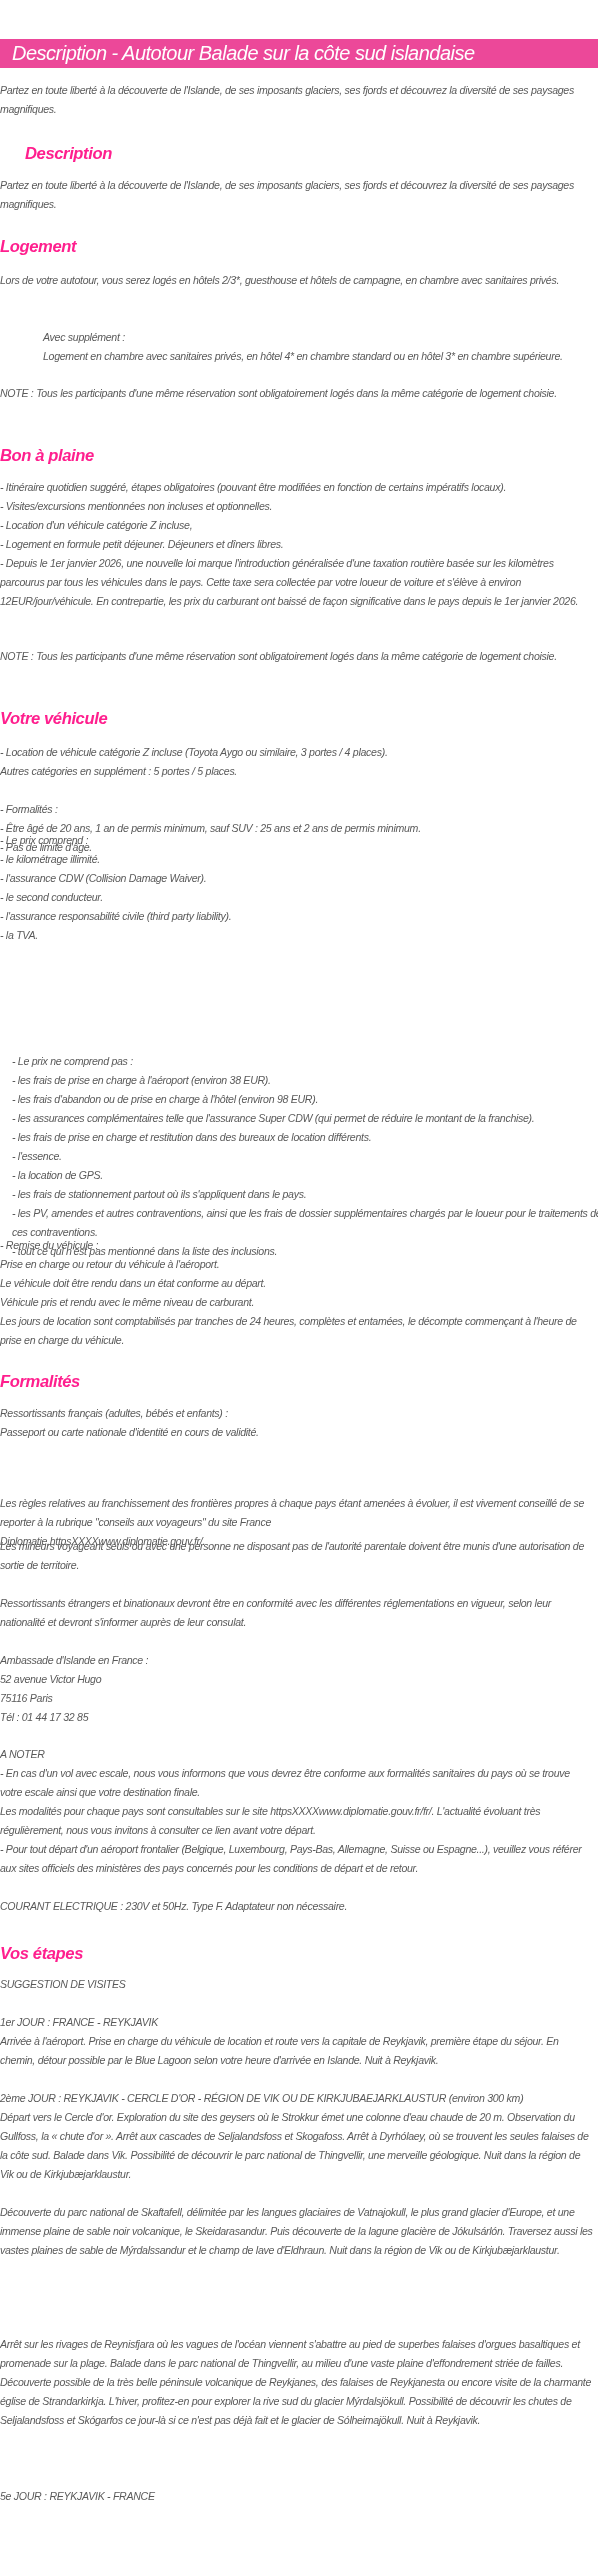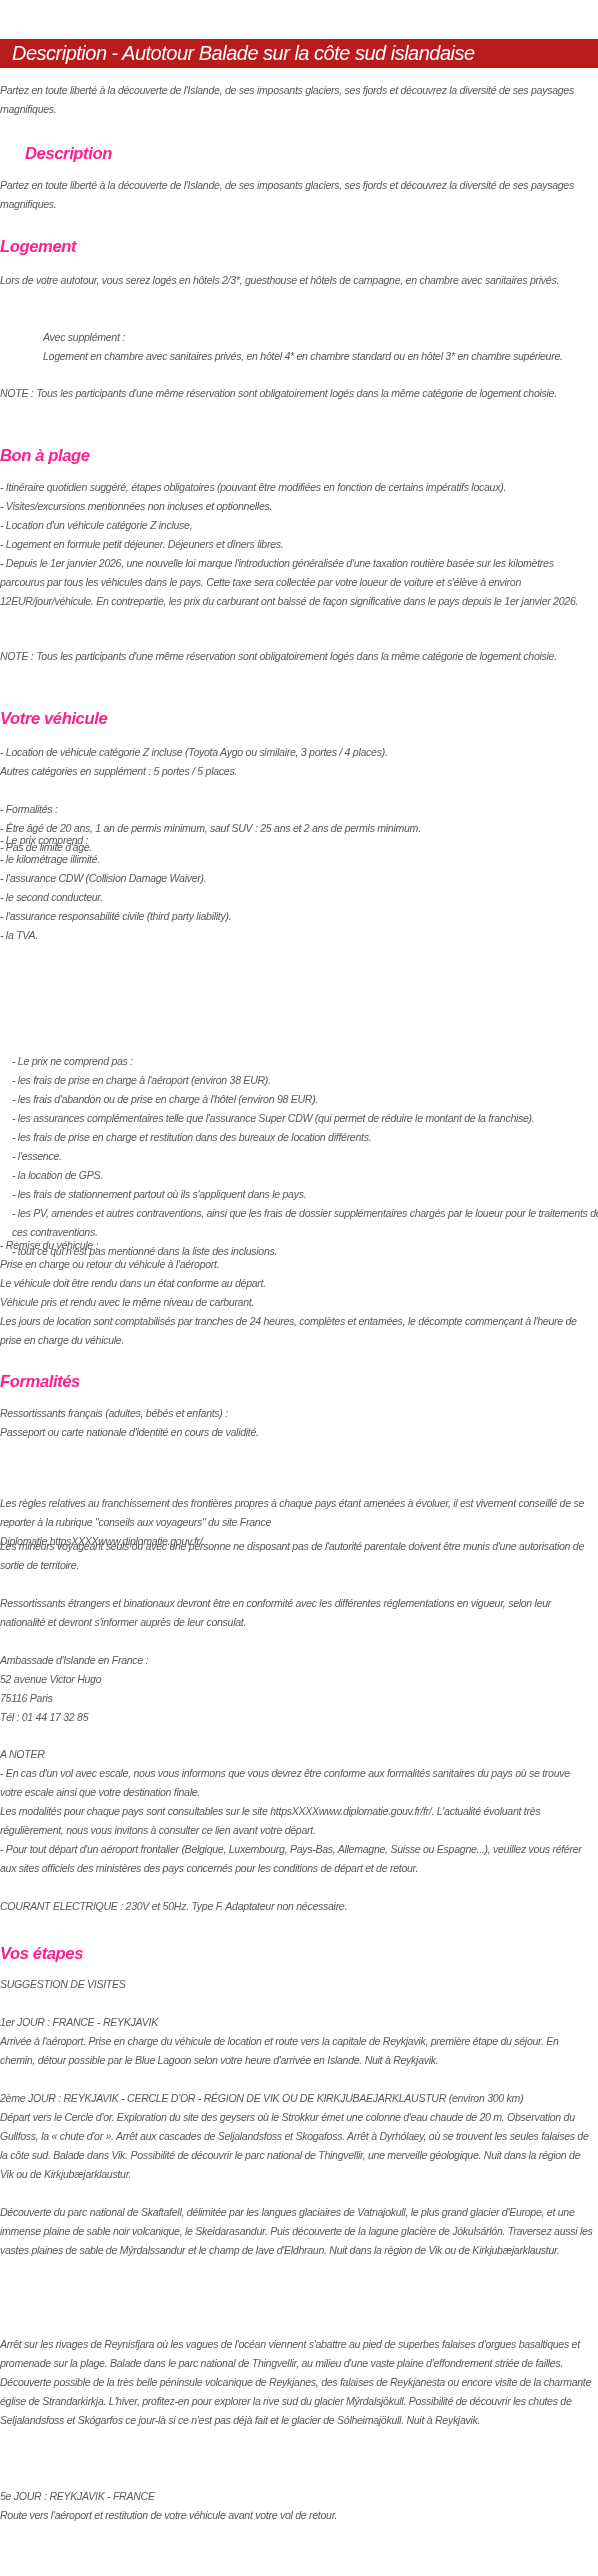--- a/index.html
+++ b/index.html
@@ -8,21 +8,21 @@
       height: 2576px;
       overflow: hidden;
       font-family: "Liberation Sans", sans-serif;
       color: #555555;
     }
     .page { position: relative; width: 598px; }
     .title-bar {
       position: absolute;
       top: 39px; left: 0;
       width: 598px; height: 29px;
-      background: #b91c1c;
+      background: #ec4899;
     }
     .title-bar h1 {
       margin: 0;
       padding: 0 0 0 12px;
       font-family: "Liberation Sans", sans-serif;
       font-style: italic;
       font-weight: normal;
       font-size: 20px;
       line-height: 29px;
       color: #ffffff;
@@ -77,21 +77,21 @@
   </div>
   <div class="block" style="top:328px;margin-left:43px;">
     <p class="txt">Avec supplément :
 Logement en chambre avec sanitaires privés, en hôtel 4* en chambre standard ou en hôtel 3* en chambre supérieure.</p>
   </div>
   <div class="block" style="top:384px;">
     <p class="txt">NOTE : Tous les participants d'une même réservation sont obligatoirement logés dans la même catégorie de logement choisie.</p>
   </div>
 
   <div class="block" style="top:444px;">
-    <h2 class="sec">Bon à plage</h2>
+    <h2 class="sec">Bon à plaine</h2>
   </div>
   <div class="block" style="top:478px;">
     <p class="txt">- Itinéraire quotidien suggéré, étapes obligatoires (pouvant être modifiées en fonction de certains impératifs locaux).
 - Visites/excursions mentionnées non incluses et optionnelles.
 - Location d'un véhicule catégorie Z incluse,
 - Logement en formule petit déjeuner. Déjeuners et dîners libres.
 - Depuis le 1er janvier 2026, une nouvelle loi marque l'introduction généralisée d'une taxation routière basée sur les kilomètres parcourus par tous les véhicules dans le pays. Cette taxe sera collectée par votre loueur de voiture et s'élève à environ 12EUR/jour/véhicule. En contrepartie, les prix du carburant ont baissé de façon significative dans le pays depuis le 1er janvier 2026.</p>
   </div>
   <div class="block" style="top:647px;">
     <p class="txt">NOTE : Tous les participants d'une même réservation sont obligatoirement logés dans la même catégorie de logement choisie.</p>
@@ -186,17 +186,16 @@
     <p class="txt">Départ vers le Cercle d'or. Exploration du site des geysers où le Strokkur émet une colonne d'eau chaude de 20 m. Observation du Gullfoss, la « chute d'or ». Arrêt aux cascades de Seljalandsfoss et Skogafoss. Arrêt à Dyrhólaey, où se trouvent les seules falaises de la côte sud. Balade dans Vik. Possibilité de découvrir le parc national de Thingvellir, une merveille géologique. Nuit dans la région de Vik ou de Kirkjubæjarklaustur.</p>
   </div>
   <div class="block" style="top:2203px;">
     <p class="txt">Découverte du parc national de Skaftafell, délimitée par les langues glaciaires de Vatnajokull, le plus grand glacier d'Europe, et une immense plaine de sable noir volcanique, le Skeidarasandur. Puis découverte de la lagune glacière de Jókulsárlón. Traversez aussi les vastes plaines de sable de Mýrdalssandur et le champ de lave d'Eldhraun. Nuit dans la région de Vik ou de Kirkjubæjarklaustur.</p>
   </div>
   <div class="block" style="top:2335px;">
     <p class="txt">Arrêt sur les rivages de Reynisfjara où les vagues de l'océan viennent s'abattre au pied de superbes falaises d'orgues basaltiques et promenade sur la plage. Balade dans le parc national de Thingvellir, au milieu d'une vaste plaine d'effondrement striée de failles. Découverte possible de la très belle péninsule volcanique de Reykjanes, des falaises de Reykjanesta ou encore visite de la charmante église de Strandarkirkja. L'hiver, profitez-en pour explorer la rive sud du glacier Mýrdalsjökull. Possibilité de découvrir les chutes de Seljalandsfoss et Skógarfos ce jour-là si ce n'est pas déjà fait et le glacier de Sólheimajökull. Nuit à Reykjavik.</p>
   </div>
   <div class="block" style="top:2487px;">
     <p class="txt">5e JOUR : REYKJAVIK - FRANCE</p>
-    <p class="txt">Route vers l'aéroport et restitution de votre véhicule avant votre vol de retour.</p>
   </div>
 
 </div>
 
 
 </body></html>

